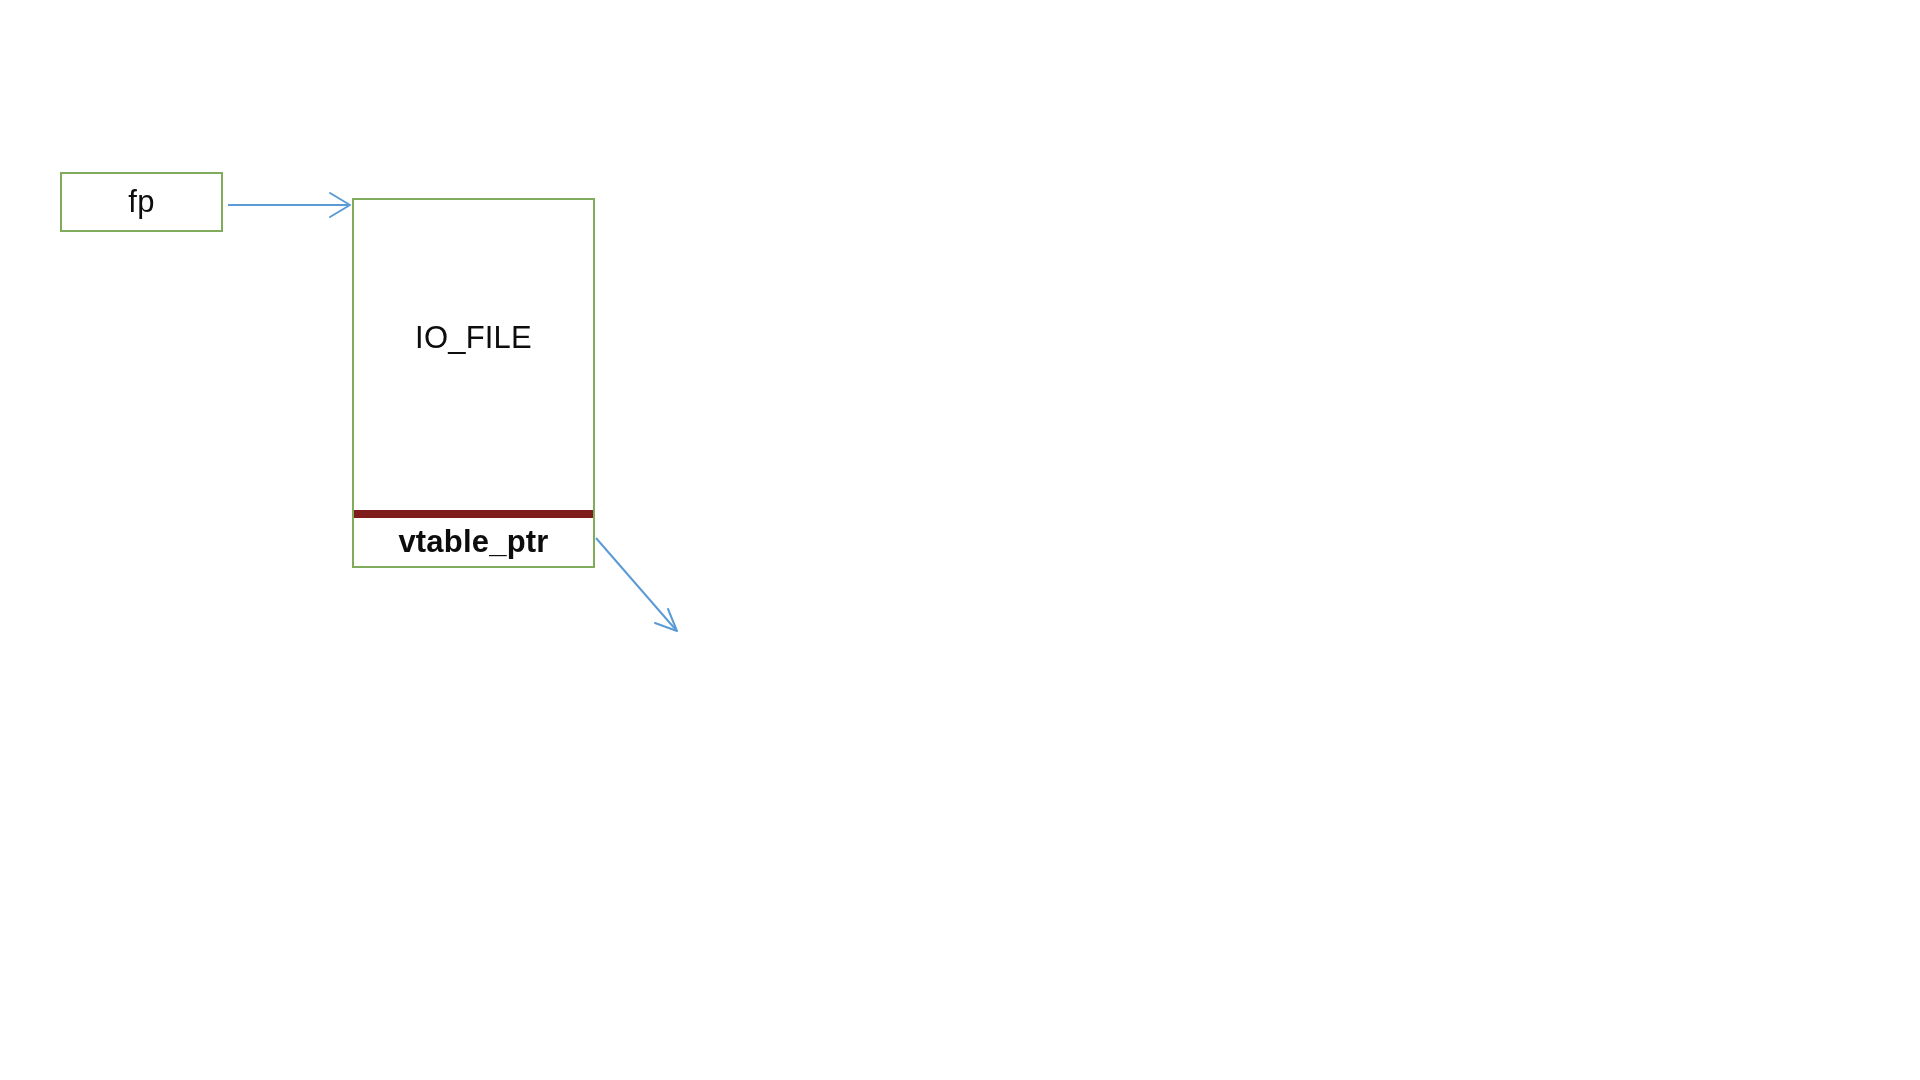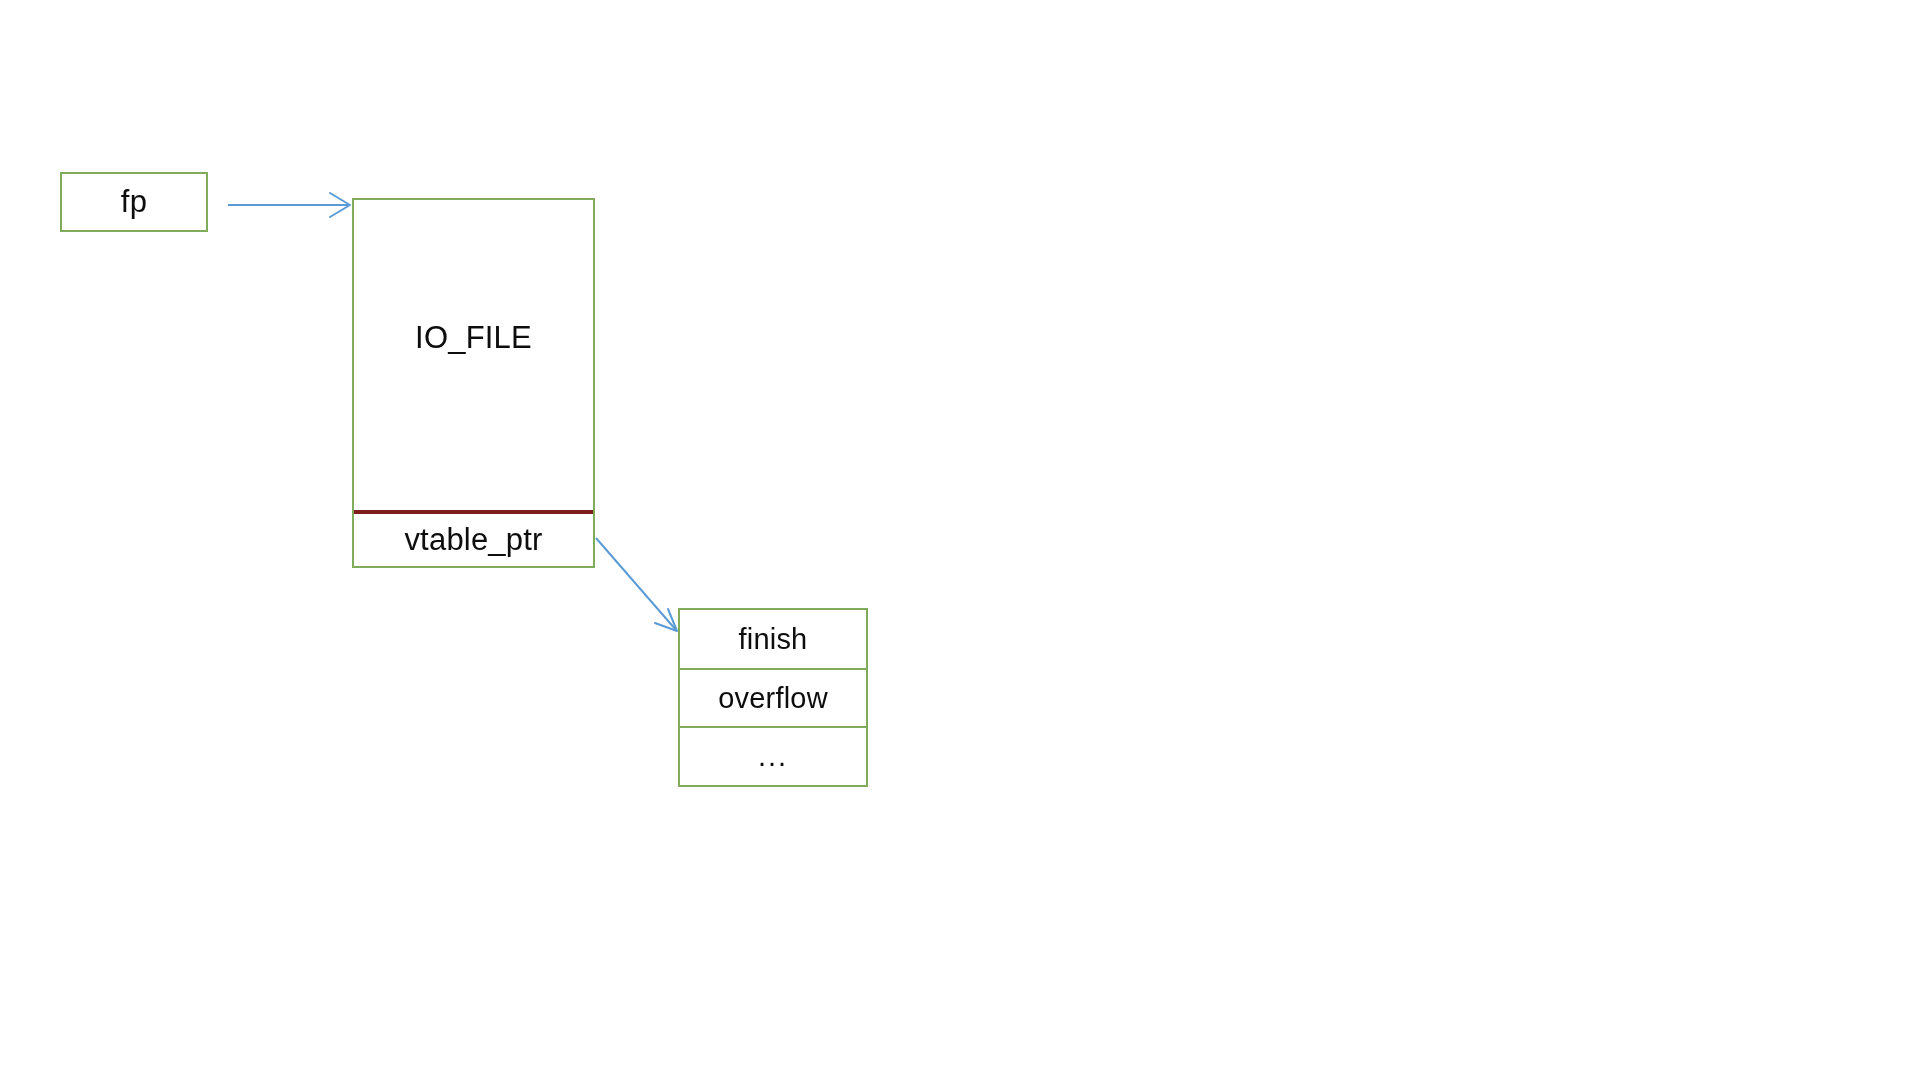--- a/index.html
+++ b/index.html
@@ -50,21 +50,21 @@
     color: #0d0d0d;
     font-weight: 400;
     letter-spacing: 0.2px;
     white-space: nowrap;
   }
 
   
   #fp-node {
     left: 60px;
     top: 172px;
-    width: 148px;
+    width: 163px;
     height: 60px;
   }
   #fp-node .cell {
     flex: 1 1 auto;
     font-size: 31px;
   }
 
   
   #iofile-node {
     left: 352px;
@@ -72,22 +72,23 @@
     width: 243px;
     height: 370px;
     gap: 34px;
   }
   #iofile-body {
     height: 305px;
     font-size: 31px;
   }
   #iofile-vtable-field {
     height: 61px;
-    border-top: 4px solid #7f1d1d;
+    border-top: 8px solid #7f1d1d;
     font-size: 31px;
+    font-weight: bold;
   }
 
   
   #vtable-node {
     left: 678px;
     top: 608px;
     width: 190px;
     height: 179px;
   }
   #vtable-node .cell {
@@ -122,19 +123,14 @@
 
   <div class="node" id="fp-node">
     <div class="cell">fp</div>
   </div>
 
   <div class="node" id="iofile-node">
     <div class="cell" id="iofile-body">IO_FILE</div>
     <div class="cell" id="iofile-vtable-field">vtable_ptr</div>
   </div>
 
-  <div class="node" id="vtable-node">
-    <div class="cell">finish</div>
-    <div class="cell">overflow</div>
-    <div class="cell ellipsis">...</div>
-  </div>
 
 </div>
 
 </body></html>

